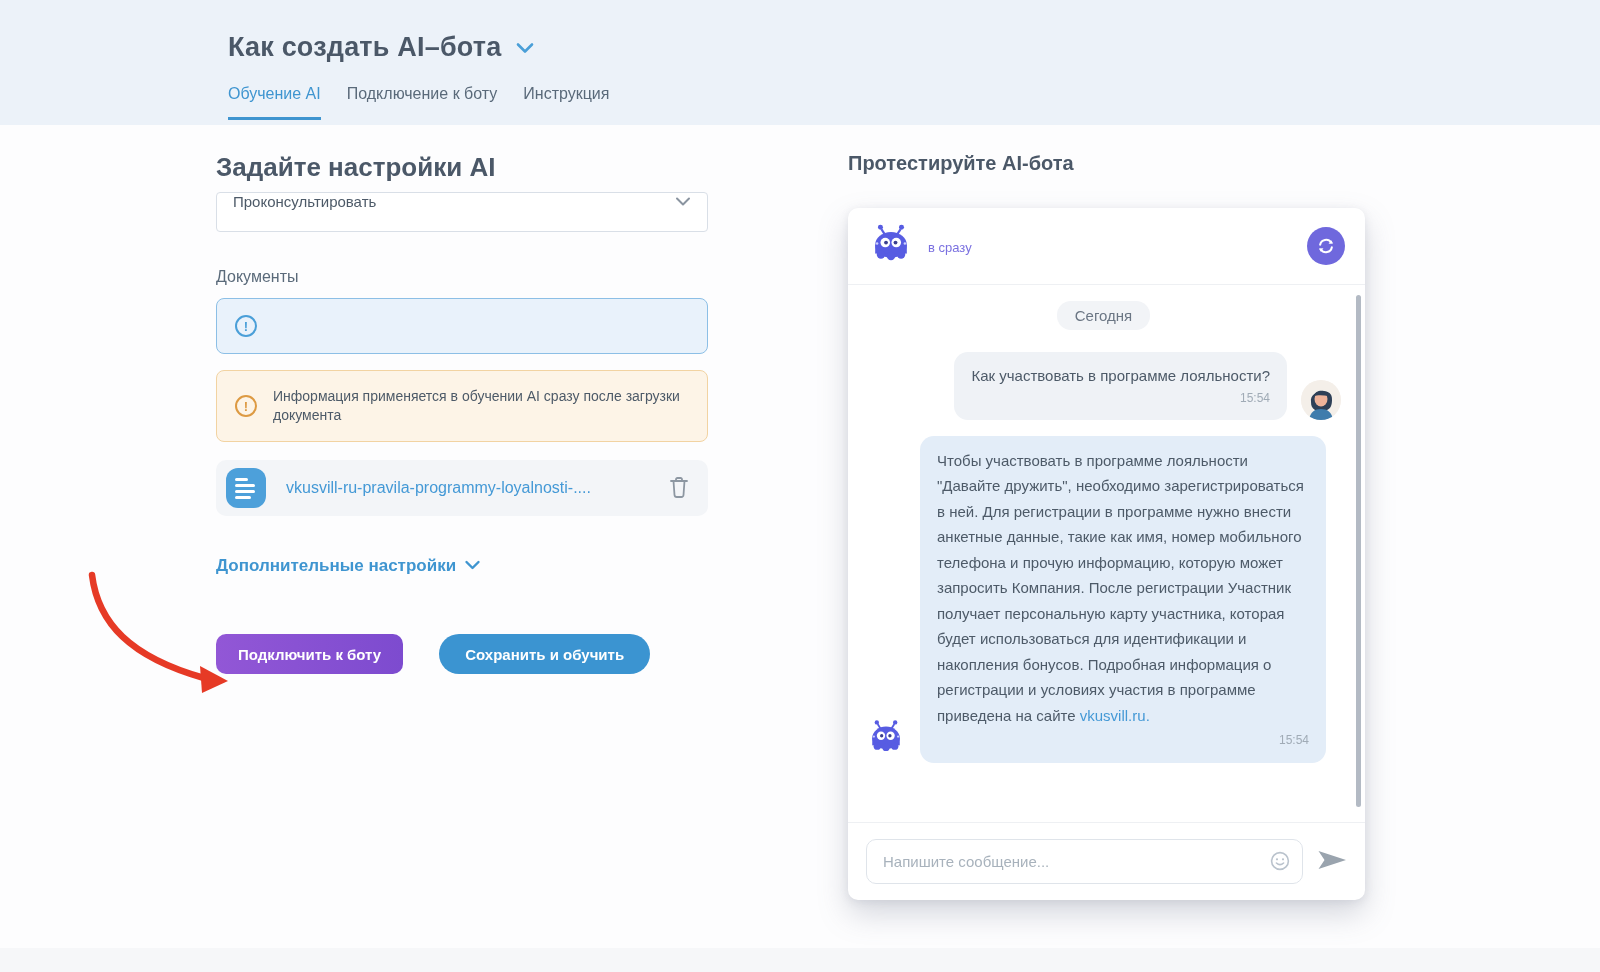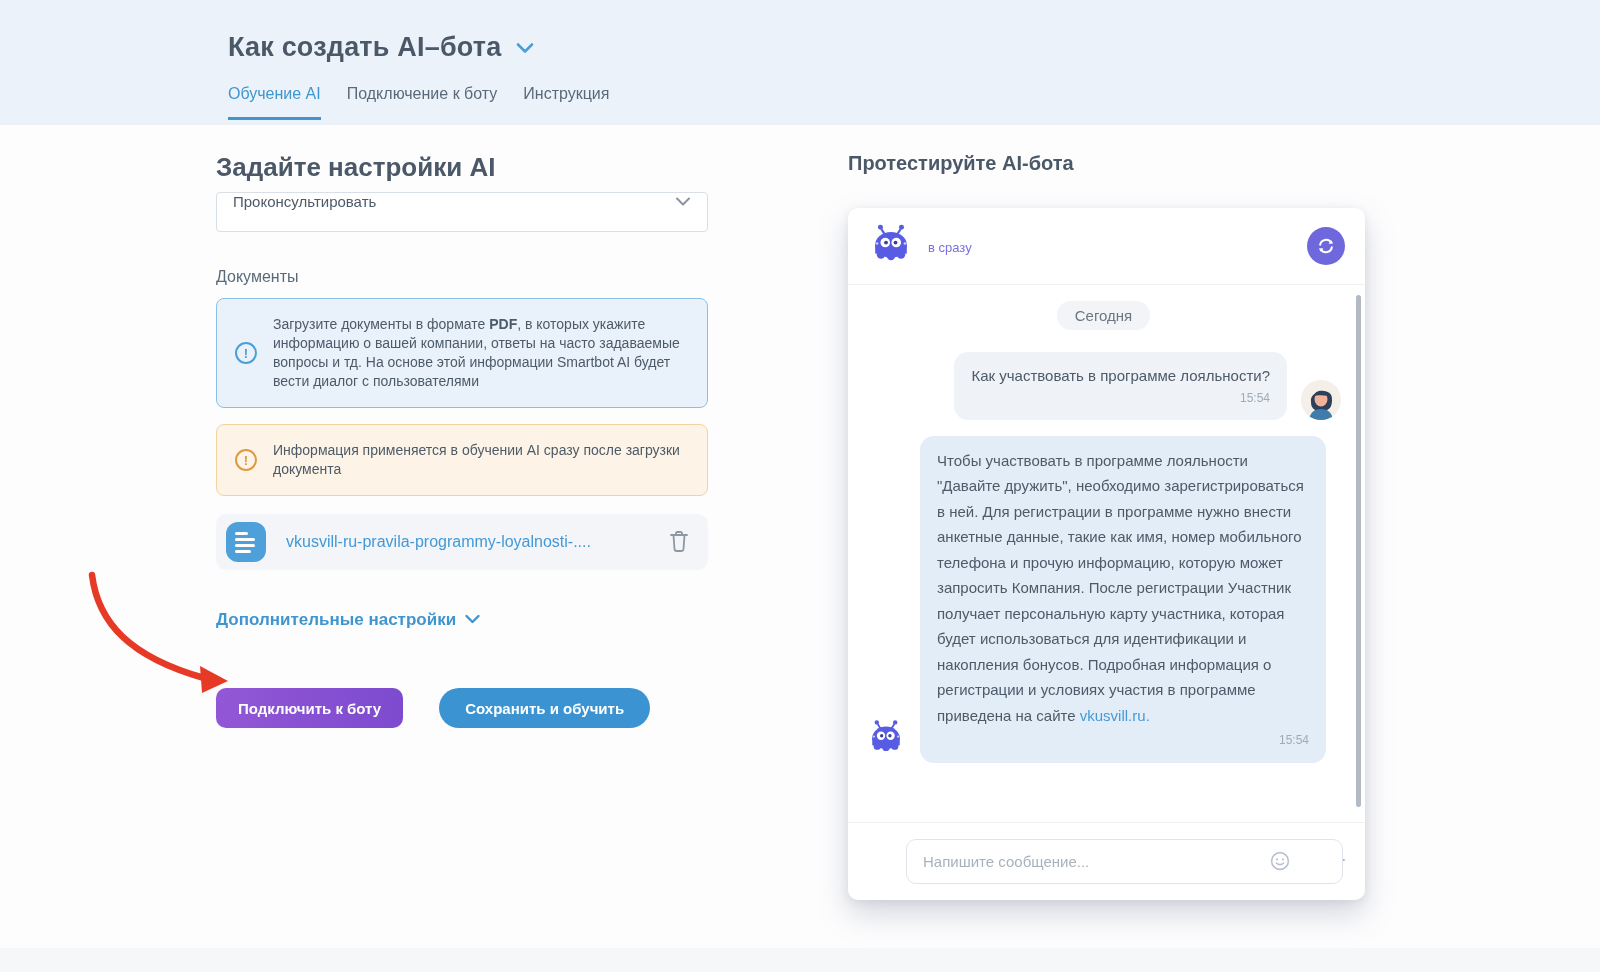--- a/index.html
+++ b/index.html
@@ -85,21 +85,21 @@
   .bubble.bot { background:#e3edf8; width:406px; line-height:1.7; }
   .msg-time { display:block; text-align:right; font-size:12px; color:#a0abb6; margin-top:2px; }
   .msg-link { color:#4499d6; text-decoration:none; cursor:pointer; }
   .avatar-circle { width:40px; height:40px; min-width:40px; border-radius:50%; overflow:hidden; background:#f6f1ec; }
   .chat-scrollbar { position:absolute; right:4px; top:10px; width:5px; height:512px;
     background:#b3bac4; border-radius:3px; cursor:pointer; }
   .chat-input-bar { height:78px; min-height:78px; border-top:1px solid #eef0f3;
     display:flex; align-items:center; padding:0 12px 0 18px; gap:8px; }
   .input-wrap { flex:1; position:relative; }
   .chat-input { width:100%; height:45px; border:1px solid #dfe4ea; border-radius:10px;
-    padding:0 44px 0 16px; font-size:15px; color:#4d5a68; font-family:inherit; outline:none;margin-left:40px; }
+    padding:0 44px 0 16px; font-size:15px; color:#4d5a68; font-family:inherit; outline:none; }
   .chat-input::placeholder { color:#a8b2bc; }
   .emoji-btn { position:absolute; right:12px; top:11px; background:none; border:none; cursor:pointer; padding:0; }
   .send-btn { background:none; border:none; cursor:pointer; padding:6px; }
 
   .bottom-strip { position:absolute; left:0; bottom:0; width:1600px; height:24px;
     background:#f6f7f9; }
 </style>
 </head>
 <body>
 
@@ -130,21 +130,20 @@
         <svg width="16" height="11" viewBox="0 0 16 11">
             <polyline points="2,2.5 8,8.5 14,2.5" fill="none" stroke="#8a94a0" stroke-width="2" stroke-linecap="round" stroke-linejoin="round"></polyline>
           </svg>
       </span>
     </div>
 
     <div class="docs-label">Документы</div>
 
     <div class="note info">
       <div class="note-icon">!</div>
-      <div class="note-text"><span>Загрузите документы в формате </span><b>PDF</b><span>, в которых укажите информацию о вашей компании, ответы на часто задаваемые вопросы и тд. На основе этой информации Smartbot AI будет вести диалог с пользователями</span></div>
     </div>
 
     <div class="note warn">
       <div class="note-icon">!</div>
       <div class="note-text">Информация применяется в обучении AI сразу после загрузки документа</div>
     </div>
 
     <div class="file-row">
       <div class="doc-icon">
           <span></span>

